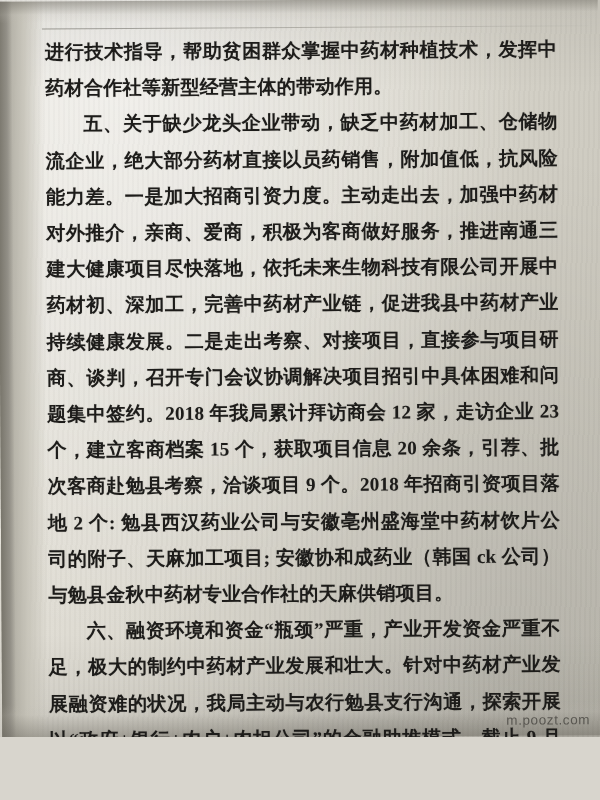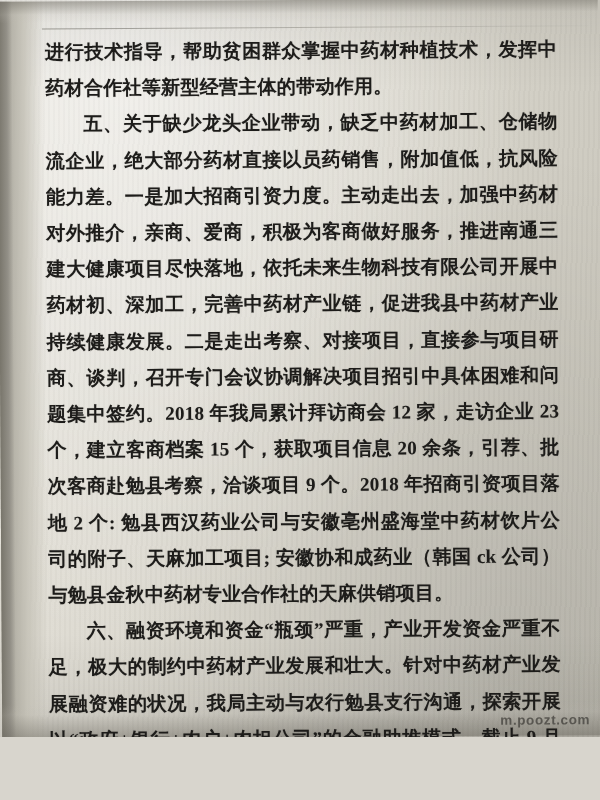--- a/index.html
+++ b/index.html
@@ -109,21 +109,21 @@
   
   .watermark {
     position: absolute;
     right: 12px;
     bottom: 8px;
     font-family: "Liberation Sans", sans-serif;
     font-size: 13.5px;
     letter-spacing: .6px;
     color: #4a4843;
     opacity: .82;
-    font-weight: 700;
+    font-weight: 400;
   }
 
   
   #skew {
     position: absolute;
     inset: 0;
     transform: rotate(-0.35deg);
     transform-origin: 50% 50%;
   }
 </style>

